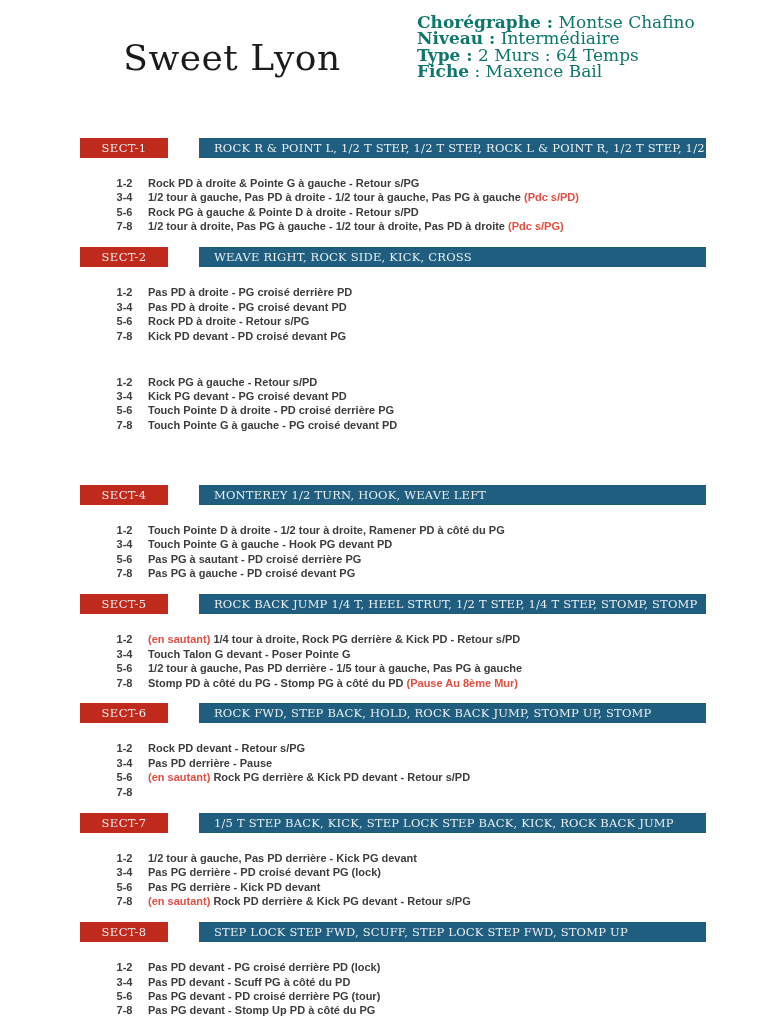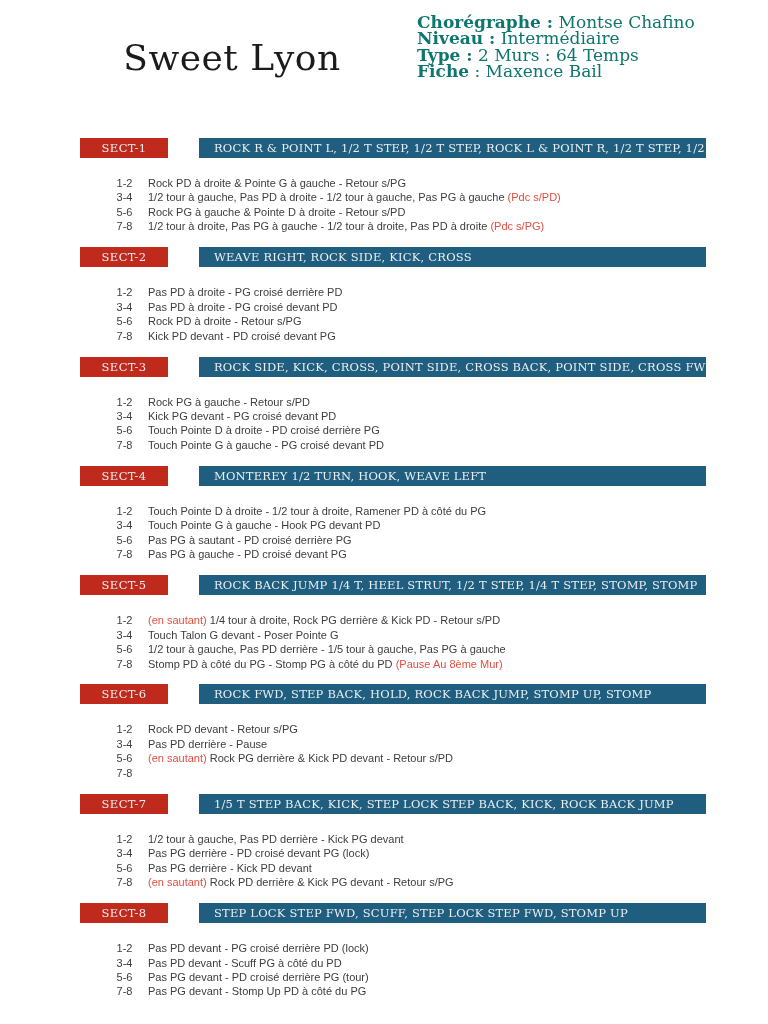--- a/index.html
+++ b/index.html
@@ -48,21 +48,21 @@
     flex:1;
     background:var(--header_bg,#1f5e7f);
     color:var(--bar_text,#e9eff2);
     font-size:11.5px;
     display:flex;align-items:center;
     padding-left:15px;
     letter-spacing:0.2px;
     white-space:nowrap;
     overflow:hidden;
   }
-  .steps{margin-top:19px;}
+  .steps{margin-top:19px;font-weight:bold;}
   .step{
     display:flex;
     height:14.45px;
     font-family:"Liberation Sans", sans-serif;
     font-size:11px;
     color:var(--body_text,#3d3d3d);
     align-items:baseline;
     white-space:nowrap;
   }
   .count{
@@ -132,24 +132,20 @@
             <span class="text"><span>Rock PD à droite - Retour s/PG</span></span>
           </div>
           <div class="step">
             <span class="count">7-8</span>
             <span class="text"><span>Kick PD devant - PD croisé devant PG</span></span>
           </div>
         </div>
   </section>
 
   <section class="section">
-    <div class="bar">
-      <div class="bar-label">SECT-3</div>
-      <div class="bar-header">ROCK SIDE, KICK, CROSS, POINT SIDE, CROSS BACK, POINT SIDE, CROSS FWD</div>
-    </div>
     <div class="steps">
           <div class="step">
             <span class="count">1-2</span>
             <span class="text"><span>Rock PG à gauche - Retour s/PD</span></span>
           </div>
           <div class="step">
             <span class="count">3-4</span>
             <span class="text"><span>Kick PG devant - PG croisé devant PD</span></span>
           </div>
           <div class="step">

